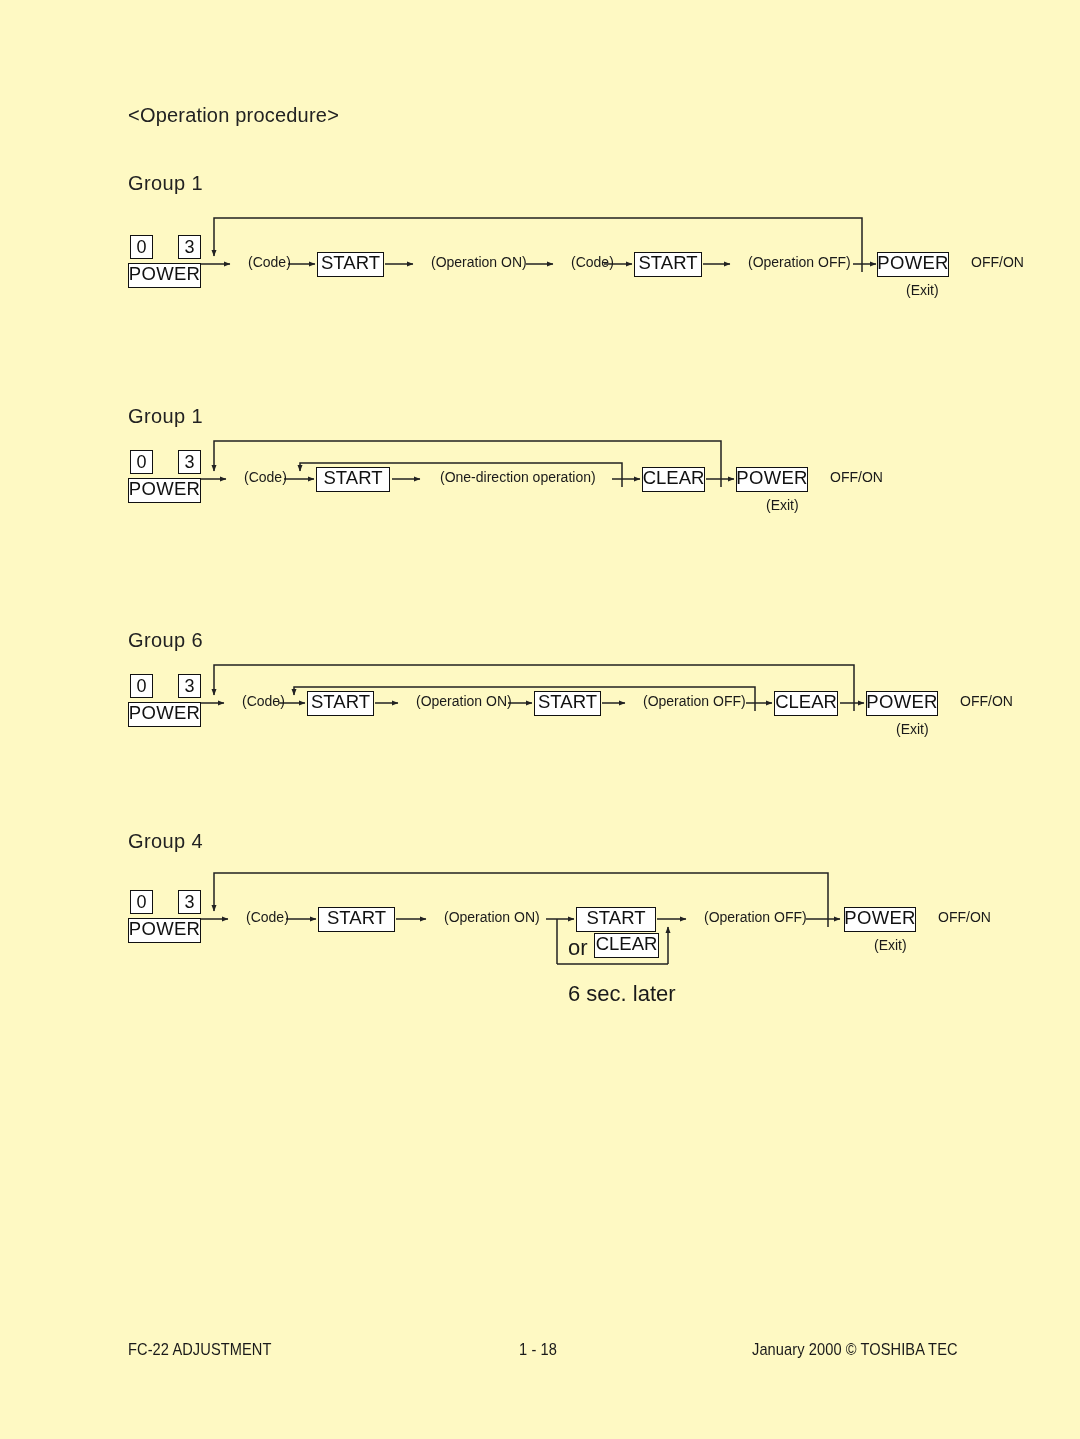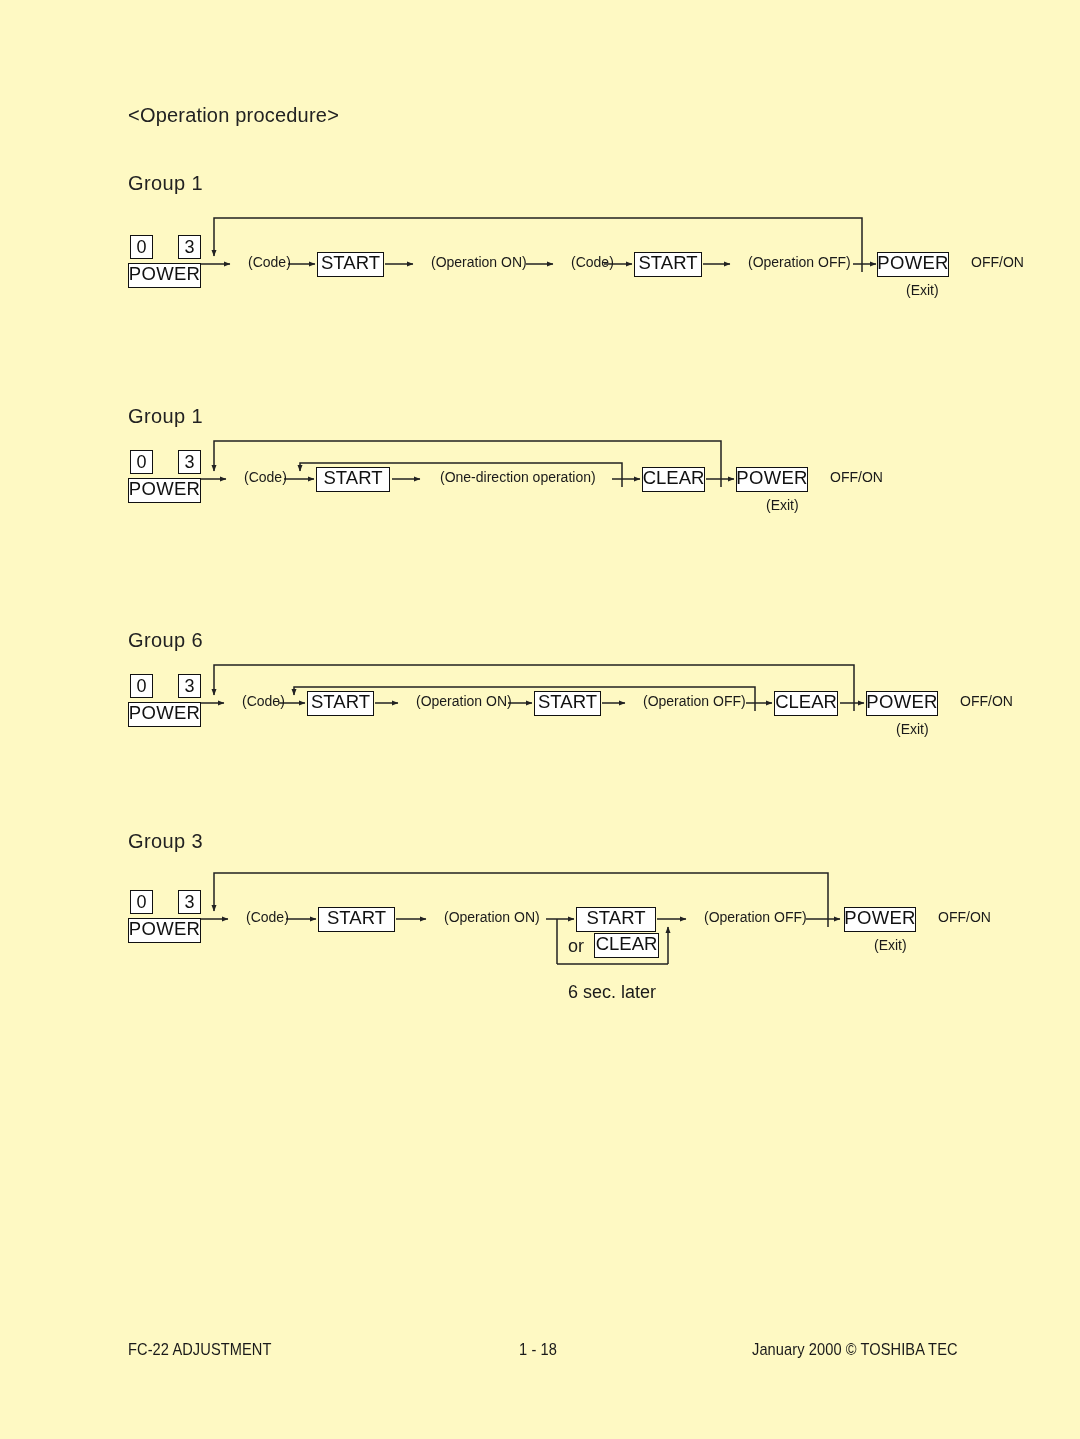--- a/index.html
+++ b/index.html
@@ -41,21 +41,21 @@
 
   
   .flow-text {
     font-size: 14px;
     color: #1a1a1a;
     white-space: nowrap;
     line-height: 1;
     margin-left: 16px;
   }
   .small-note {
-    font-size: 18px;
+    font-size: 22px;
     color: #1a1a1a;
     white-space: nowrap;
     line-height: 1;
   }
 
   
   .keybox {
     border: 1.6px solid #111;
     background: #fff;
     font-size: 18.5px;
@@ -233,21 +233,21 @@
   <div class="abs flow-text" style="left:226px; top:694px;">(Code)</div>
   <div class="abs keybox" style="left:307px; top:691px; width:67px; height:25px;">START</div>
   <div class="abs flow-text" style="left:400px; top:694px;">(Operation ON)</div>
   <div class="abs keybox" style="left:534px; top:691px; width:67px; height:25px;">START</div>
   <div class="abs flow-text" style="left:627px; top:694px;">(Operation OFF)</div>
   <div class="abs keybox" style="left:774px; top:691px; width:64px; height:25px;">CLEAR</div>
   <div class="abs keybox power" style="left:866px; top:691px; width:72px; height:25px;">POWER</div>
   <div class="abs flow-text" style="left:944px; top:694px;">OFF/ON</div>
   <div class="abs flow-text" style="left:880px; top:722px;">(Exit)</div>
 
-  <div class="abs group-title" style="left:128px; top:830px;">Group 3</div>
+  <div class="abs group-title" style="left:128px; top:830px;">Group 4</div>
 
   <div class="abs keybox digit thin" style="left:130px; top:890px; width:23px; height:24px;">0</div>
   <div class="abs keybox digit thin" style="left:178px; top:890px; width:23px; height:24px;">3</div>
   <div class="abs keybox power" style="left:128px; top:918px; width:73px; height:25px;">POWER</div>
 
   <div class="abs flow-text" style="left:230px; top:910px;">(Code)</div>
   <div class="abs keybox" style="left:318px; top:907px; width:77px; height:25px;">START</div>
   <div class="abs flow-text" style="left:428px; top:910px;">(Operation ON)</div>
 
   <div class="abs keybox" style="left:576px; top:907px; width:80px; height:25px;">START</div>

